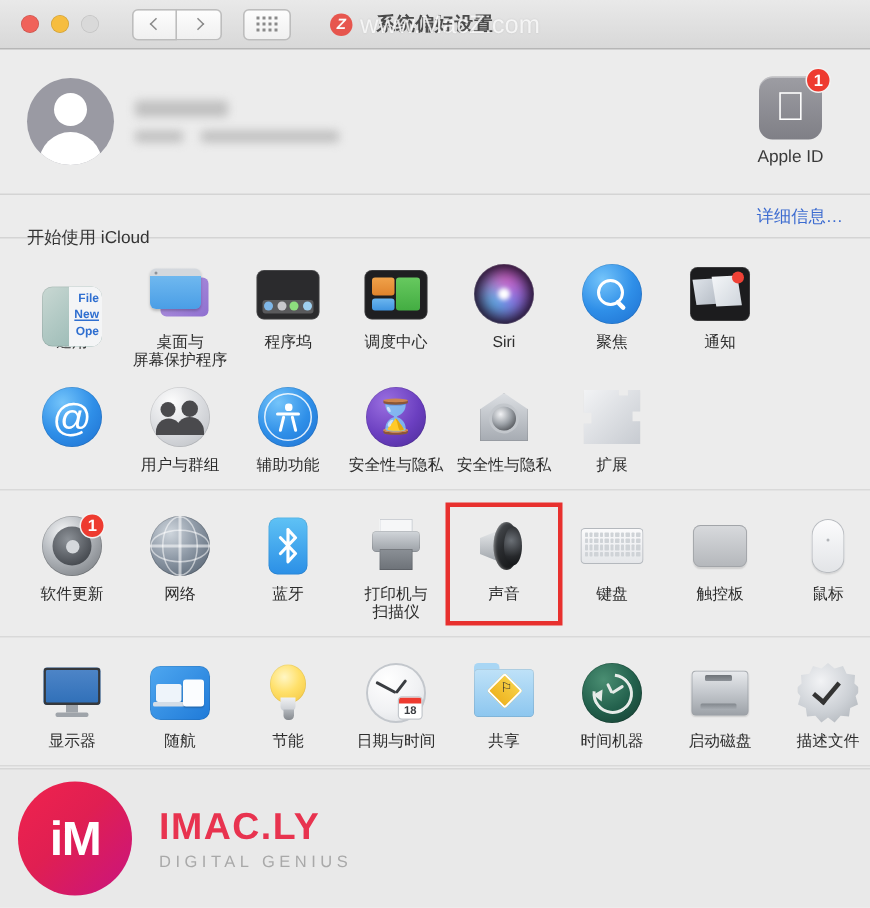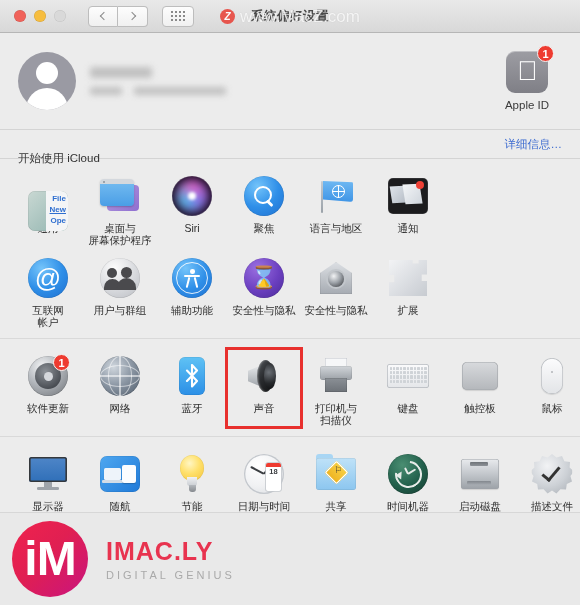--- a/index.html
+++ b/index.html
@@ -355,21 +355,21 @@
     background: linear-gradient(to bottom,#f0f1f3,#c9cdd2); border-radius:0 0 3px 3px; }
   .ic-energy .base { position:absolute; left:10.5px; top:30px; width:7px; height:7px;
     background: linear-gradient(to bottom,#b4b8bd,#85898e); border-radius:0 0 3px 3px; }
 
   .ic-datetime { width: 40px; height: 40px; border-radius: 50%; position:relative;
     background: radial-gradient(circle at 36% 28%, #ffffff 0%, #f0f1f3 55%, #d6d9dd 100%);
     box-shadow: inset 0 0 0 1.3px #c3c7cc; }
   .ic-datetime .h { position:absolute; left:50%; top:50%; background:#3a3d41; transform-origin: bottom center; }
   .ic-datetime .hh { width:2px; height:11px; margin-left:-1px; margin-top:-11px; transform: rotate(38deg); border-radius:1px; }
   .ic-datetime .mh { width:1.6px; height:15px; margin-left:-.8px; margin-top:-15px; transform: rotate(-62deg); border-radius:1px; }
-  .ic-datetime .cal { position:absolute; right:3px; bottom:3px; width:15px; height:28px; border-radius:2px;
+  .ic-datetime .cal { position:absolute; right:3px; bottom:3px; width:15px; height:14px; border-radius:2px;
     background:#fff; box-shadow: 0 0 0 .8px #c3c7cc; overflow:hidden; }
   .ic-datetime .cal .top { height:4px; background:#ee3b30; }
   .ic-datetime .cal .d { font-size:7.5px; font-weight:700; color:#3a3d41; text-align:center; line-height:10px; }
 
   .ic-sharing { width: 40px; height: 32px; position:relative; }
   .ic-sharing .folder { position:absolute; inset:0; border-radius:3px;
     background: linear-gradient(to bottom,#bfe2f8,#8cc6ef);
     box-shadow: inset 0 0 0 .5px rgba(0,0,0,.12); }
   .ic-sharing .tab { position:absolute; left:0; top:-4px; width:17px; height:6px; border-radius:3px 3px 0 0;
     background:#a9d6f4; }
@@ -408,21 +408,21 @@
   .ic-profiles .chk { position:absolute; left:10px; top:13px; width:18px; height:10px;
     border-left:3.4px solid #333; border-bottom:3.4px solid #333; transform: rotate(-50deg); }
 
   
   .wm-bar { position:absolute; left:0; right:0; bottom:0; height: 93px;
     background: #e9e9e9; border-top: 1px solid #d7d7d7;
     display:flex; align-items:center; padding-left: 12px; }
   .wm-circle { width: 76px; height: 76px; border-radius: 50%;
     background: linear-gradient(135deg,#f0234d 0%,#e01f52 45%,#c9147f 100%);
     display:flex; align-items:center; justify-content:center; flex:none; }
-  .wm-circle span { color:#fff; font-size: 48px; font-weight: 700; letter-spacing:-1px; line-height:1; }
+  .wm-circle span { color:#fff; font-size: 32px; font-weight: 700; letter-spacing:-1px; line-height:1; }
   .wm-right { margin-left: 18px; display:flex; flex-direction:column; gap:3px; }
   .wm-main { font-size: 25px; font-weight: 700; color: #e8334f; letter-spacing: 1px; }
   .wm-sub { font-size: 11px; color: #a9a9a9; letter-spacing: 3px; }
 </style>
 </head>
 <body>
 
 <div class="window">
 
   <div class="titlebar">
@@ -510,60 +510,72 @@
         <div class="icn">
           <div class="ic-desktop">
               <div class="back"></div>
               <div class="front"></div>
             </div>
         </div>
         <div class="lbl">桌面与<br>屏幕保护程序</div>
       </div>
       <div class="cell">
         <div class="icn">
+          <div class="ic-dock">
+              <div class="tray">
+                <i></i>
+                <i></i>
+                <i></i>
+                <i></i>
+              </div>
+            </div>
+        </div>
+        <div class="lbl">程序坞</div>
+      </div>
+      <div class="cell">
+        <div class="icn">
+          <div class="ic-mission">
+              <div class="w1"></div>
+              <div class="w2"></div>
+              <div class="w3"></div>
+            </div>
+        </div>
+        <div class="lbl">调度中心</div>
+      </div>
+      <div class="cell">
+        <div class="icn">
             <div class="ic-siri"></div>
           </div>
         <div class="lbl">Siri</div>
       </div>
       <div class="cell">
         <div class="icn">
           <div class="ic-spotlight">
               <span class="m"></span>
             </div>
         </div>
         <div class="lbl">聚焦</div>
-      </div>
-      <div class="cell">
-        <div class="icn">
-          <div class="ic-language">
-              <div class="pole"></div>
-              <div class="flag"></div>
-              <div class="globe"></div>
-            </div>
-        </div>
-        <div class="lbl">语言与地区</div>
       </div>
       <div class="cell">
         <div class="icn">
           <div class="ic-notif">
               <div class="c1"></div>
               <div class="c2"></div>
               <div class="dot"></div>
             </div>
         </div>
         <div class="lbl">通知</div>
       </div>
     </div>
 
     <div class="row">
       <div class="cell">
         <div class="icn">
           <div class="ic-internet">@</div>
         </div>
-        <div class="lbl">互联网<br>帐户</div>
       </div>
       <div class="cell">
         <div class="icn">
           <div class="ic-users">
               <span class="p h1"></span>
               <span class="p b1"></span>
               <span class="p h2"></span>
               <span class="p b2"></span>
             </div>
         </div>
@@ -631,39 +643,39 @@
       <div class="cell">
         <div class="icn">
           <div class="ic-bt">
             <svg width="14" height="24" viewBox="0 0 14 24" aria-hidden="true">
               <path d="M7 1 L12 6.5 L2 17 M2 6.5 L12 17 L7 22.5 L7 1" fill="none" stroke="#ffffff" stroke-width="2.1" stroke-linejoin="round" stroke-linecap="round"></path>
             </svg>
           </div>
         </div>
         <div class="lbl">蓝牙</div>
       </div>
+      <div class="cell">
+        <div class="icn">
+          <div class="ic-printer">
+              <div class="paper"></div>
+              <div class="body"></div>
+              <div class="out"></div>
+            </div>
+        </div>
+        <div class="lbl">打印机与<br>扫描仪</div>
+      </div>
       <div class="cell highlight">
         <div class="icn">
           <div class="ic-sound">
               <div class="cone"></div>
               <div class="disc"></div>
               <div class="disc2"></div>
             </div>
         </div>
         <div class="lbl">声音</div>
-      </div>
-      <div class="cell">
-        <div class="icn">
-          <div class="ic-printer">
-              <div class="paper"></div>
-              <div class="body"></div>
-              <div class="out"></div>
-            </div>
-        </div>
-        <div class="lbl">打印机与<br>扫描仪</div>
       </div>
       <div class="cell">
         <div class="icn">
           <div class="ic-keyboard">
               <div class="keys">
             <i></i>
                 <i></i>
                 <i></i>
                 <i></i>
                 <i></i>

